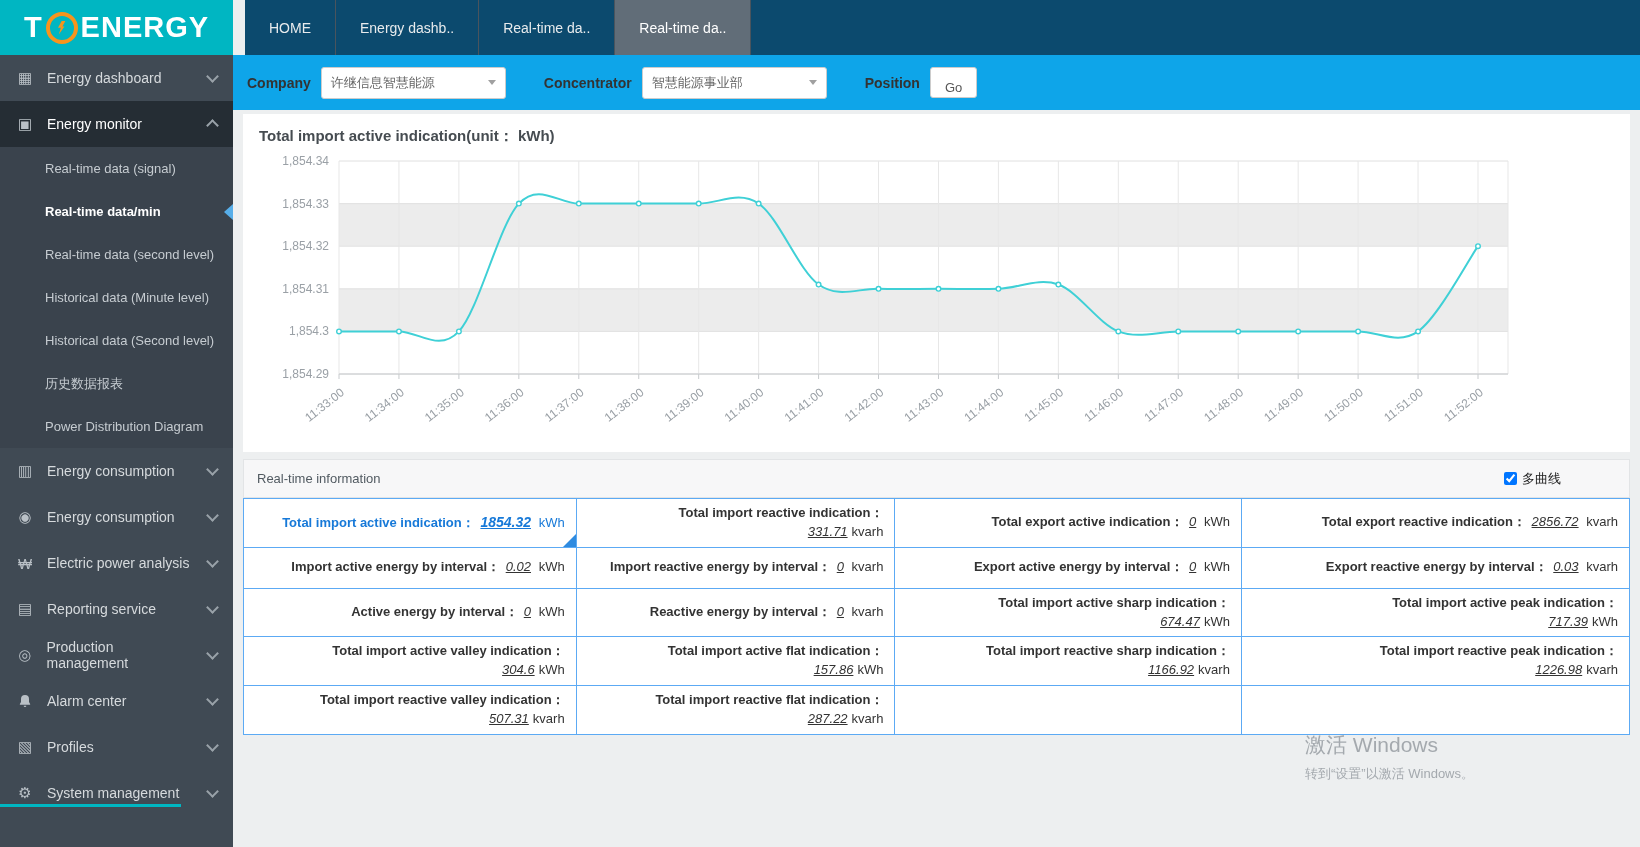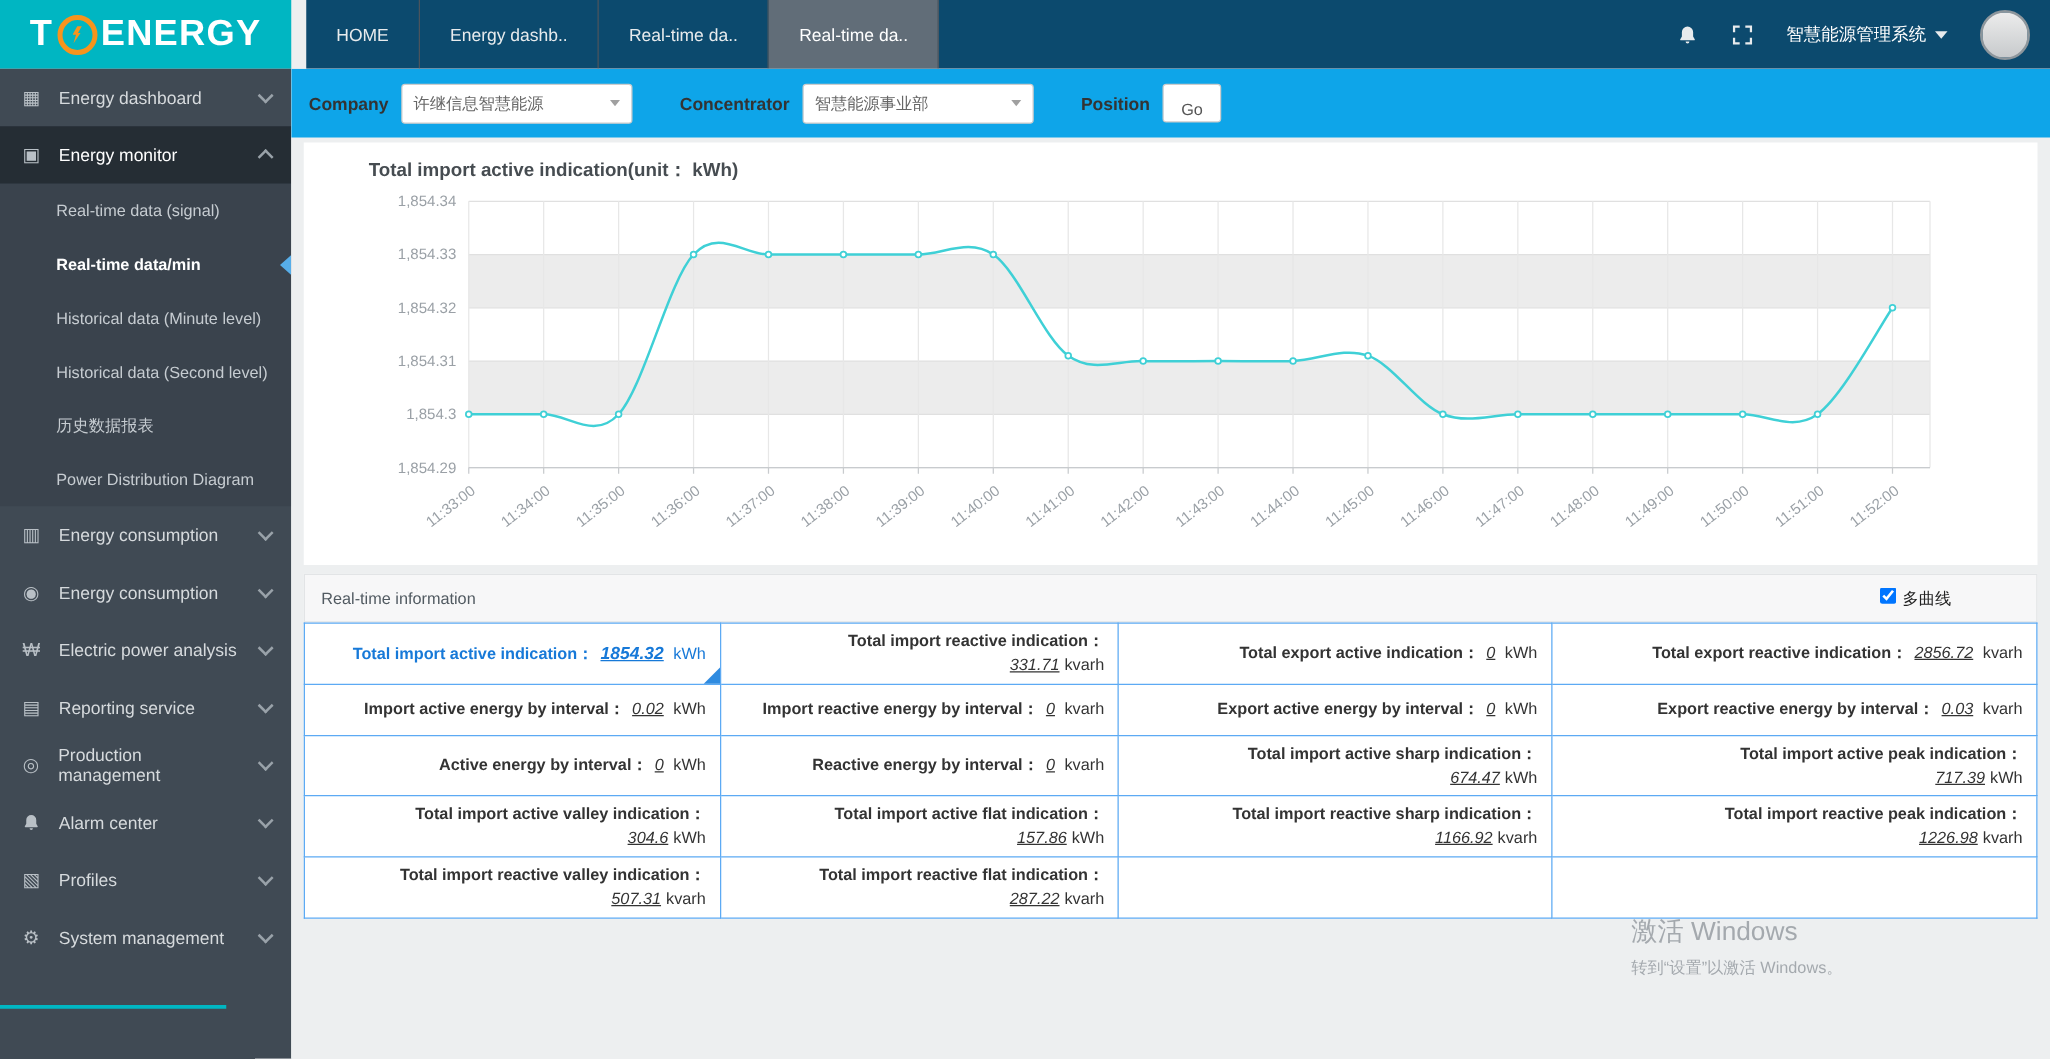--- a/index.html
+++ b/index.html
@@ -54,28 +54,28 @@
   .filterbar{background:#0ea5e9;min-height:55px;display:flex;align-items:center;padding-left:14px;}
   .f-label{font-size:14px;font-weight:bold;color:#333;margin-right:10px;white-space:nowrap;}
   .select{width:165px;height:30px;border:1px solid #ccc;border-radius:3px;background:#fff;
           display:flex;align-items:center;padding:0 9px;font-size:13px;color:#666;cursor:pointer;
           margin-right:38px;white-space:nowrap;}
   .select .sel-caret{margin-left:auto;width:0;height:0;border-left:4px solid transparent;
           border-right:4px solid transparent;border-top:5px solid #a0a0a0;}
   .go-btn{height:31px;padding:12px 14px;background:#fff;border:1px solid #ccc;border-radius:3px;
           font-size:13px;color:#555;cursor:pointer;}
 
-  .chart-panel{background:#fff;margin:4px 10px 0;padding-bottom:2px;padding-left:36px;}
+  .chart-panel{background:#fff;margin:4px 10px 0;padding-bottom:2px;}
   .chart-title{font-size:15px;font-weight:bold;color:#464c51;padding:13px 16px 2px;}
   .chart-svg{display:block;}
 
   .info-panel{background:#fff;margin:7px 10px 0;}
   .info-header{height:37px;background:#f7f7f8;border:1px solid #e2e4e6;display:flex;align-items:center;
                padding:0 13px;font-size:13px;color:#515a61;}
-  .multi-wrap{margin-left:auto;display:flex;gap:5px;margin-right:55px;
+  .multi-wrap{margin-left:auto;display:flex;align-items:center;gap:5px;margin-right:55px;
               color:#222;font-size:13px;}
   .multi-wrap input{width:13px;height:13px;margin:0;cursor:pointer;}
 
   .rt-table{width:100%;border-collapse:collapse;table-layout:fixed;text-align:right;}
   .rt-table td{border:1px solid #5caaf4;padding:5px 11px;font-size:13px;color:#333;
                line-height:1.45;vertical-align:middle;height:30px;}
   .cell-label{font-weight:bold;}
   .cell-value{font-style:italic;text-decoration:underline;padding:0 2px;}
   .cell-unit{padding-left:2px;}
   td.hl{color:#1779d8;position:relative;}
@@ -100,38 +100,20 @@
     <span>ENERGY</span>
   </div>
 
   <div class="topbar">
     <div class="tabs">
         <div class="tab">HOME</div>
         <div class="tab">Energy dashb..</div>
         <div class="tab">Real-time da..</div>
         <div class="tab active">Real-time da..</div>
       </div>
-    <div class="topbar-right">
-      <span class="icon-btn">
-        <svg width="18" height="18" viewBox="0 0 24 24">
-            <path d="M12 3a6 6 0 0 0-6 6v4.6L4.3 16.5a.7.7 0 0 0 .6 1.1h14.2a.7.7 0 0 0 .6-1.1L18 13.6V9a6 6 0 0 0-6-6z" fill="#e8ebed"></path>
-            <path d="M10 19a2 2 0 0 0 4 0z" fill="#e8ebed"></path>
-          </svg>
-      </span>
-      <span class="icon-btn">
-        <svg width="18" height="18" viewBox="0 0 24 24" fill="none" stroke="#e8ebed" stroke-width="2.4">
-            <path d="M3 9V3h6M15 3h6v6M21 15v6h-6M9 21H3v-6"></path>
-          </svg>
-      </span>
-      <span class="sysname">
-        <span>智慧能源管理系统</span>
-        <span class="caret-down"></span>
-      </span>
-      <span class="avatar"></span>
-    </div>
   </div>
 
   <aside class="sidebar">
     <nav>
         <div class="snav-item">
           <span class="glyph">▦</span>
           <span>Energy dashboard</span>
           <span class="chev">
             <span class="chevron"></span>
           </span>
@@ -139,20 +121,21 @@
         <div class="snav-item parent-active">
           <span class="glyph">▣</span>
           <span>Energy monitor</span>
           <span class="chev">
             <span class="chevron up"></span>
           </span>
         </div>
         <div class="submenu">
           <div class="sub-item">Real-time data (signal)</div>
           <div class="sub-item active">Real-time data/min</div>
+          <div class="sub-item">Real-time data (second level)</div>
           <div class="sub-item">Historical data (Minute level)</div>
           <div class="sub-item">Historical data (Second level)</div>
           <div class="sub-item">历史数据报表</div>
           <div class="sub-item">Power Distribution Diagram</div>
         </div>
         <div class="snav-item">
           <span class="glyph">▥</span>
           <span>Energy consumption</span>
           <span class="chev">
             <span class="chevron"></span>

